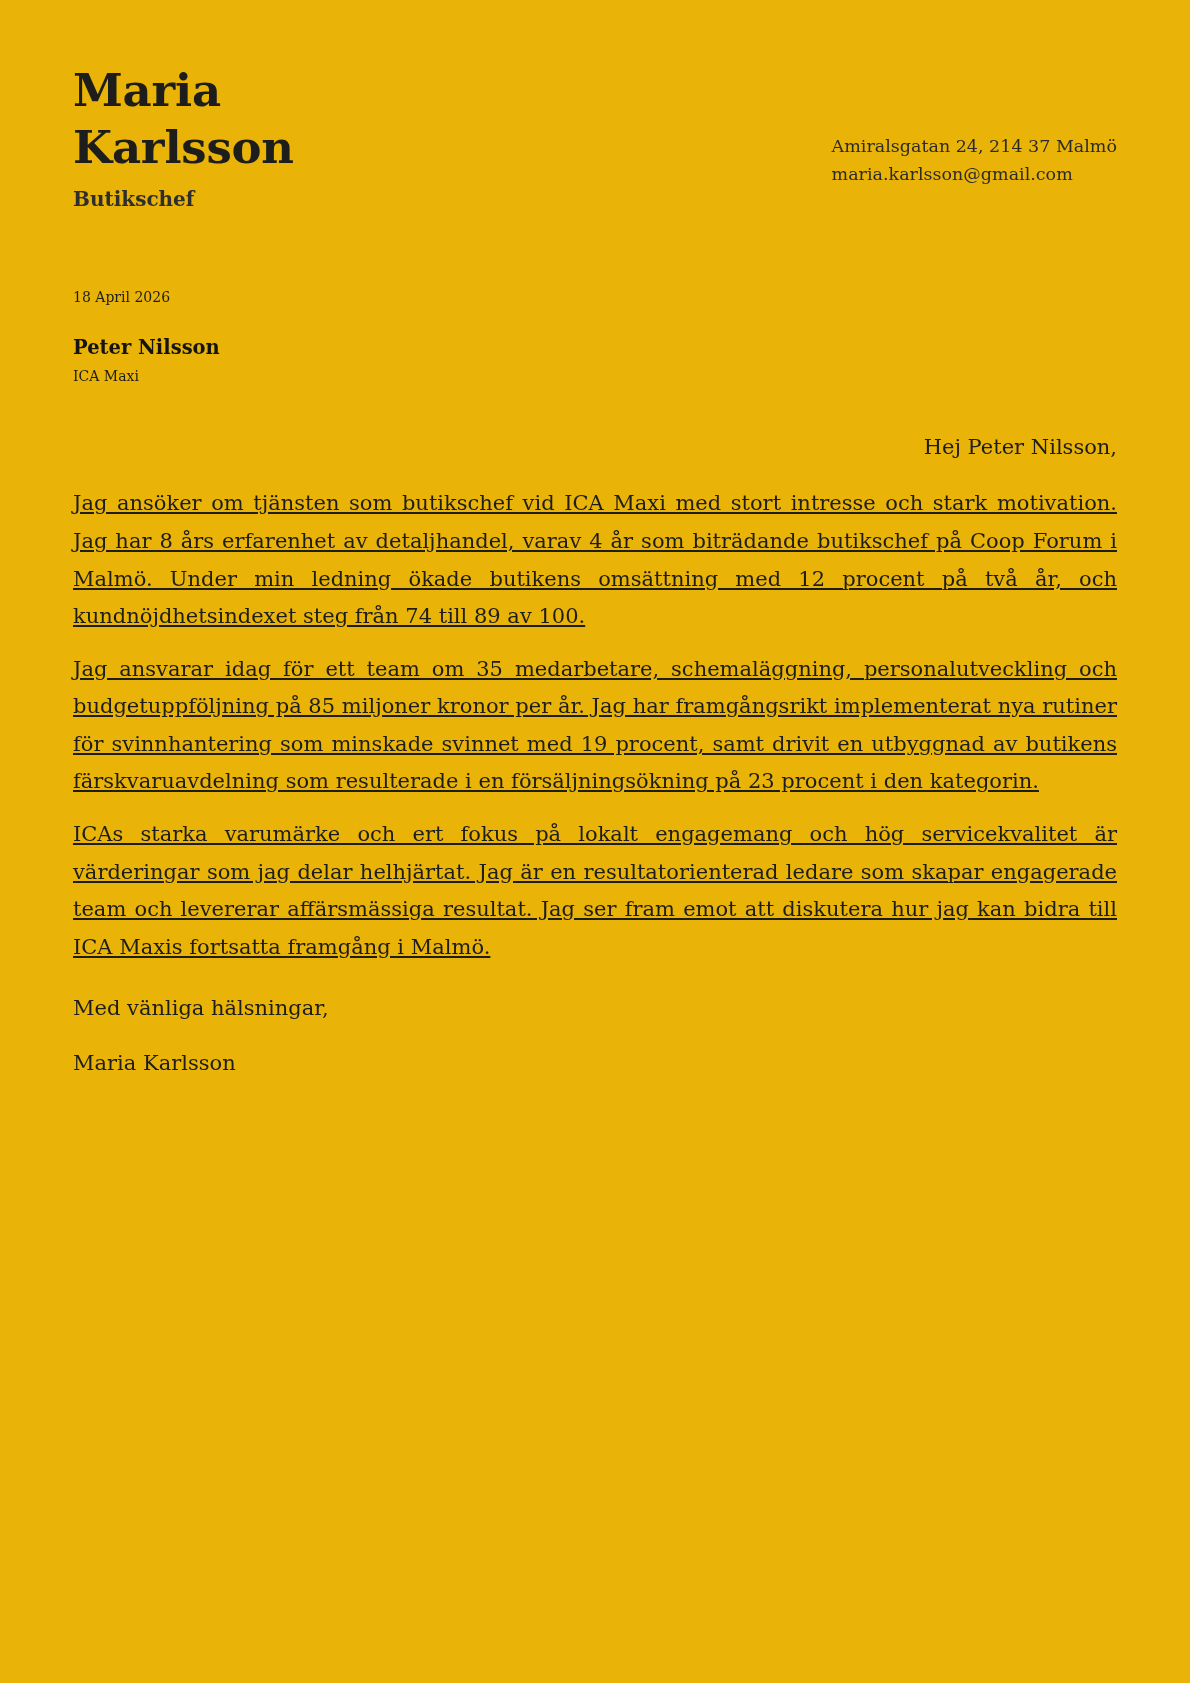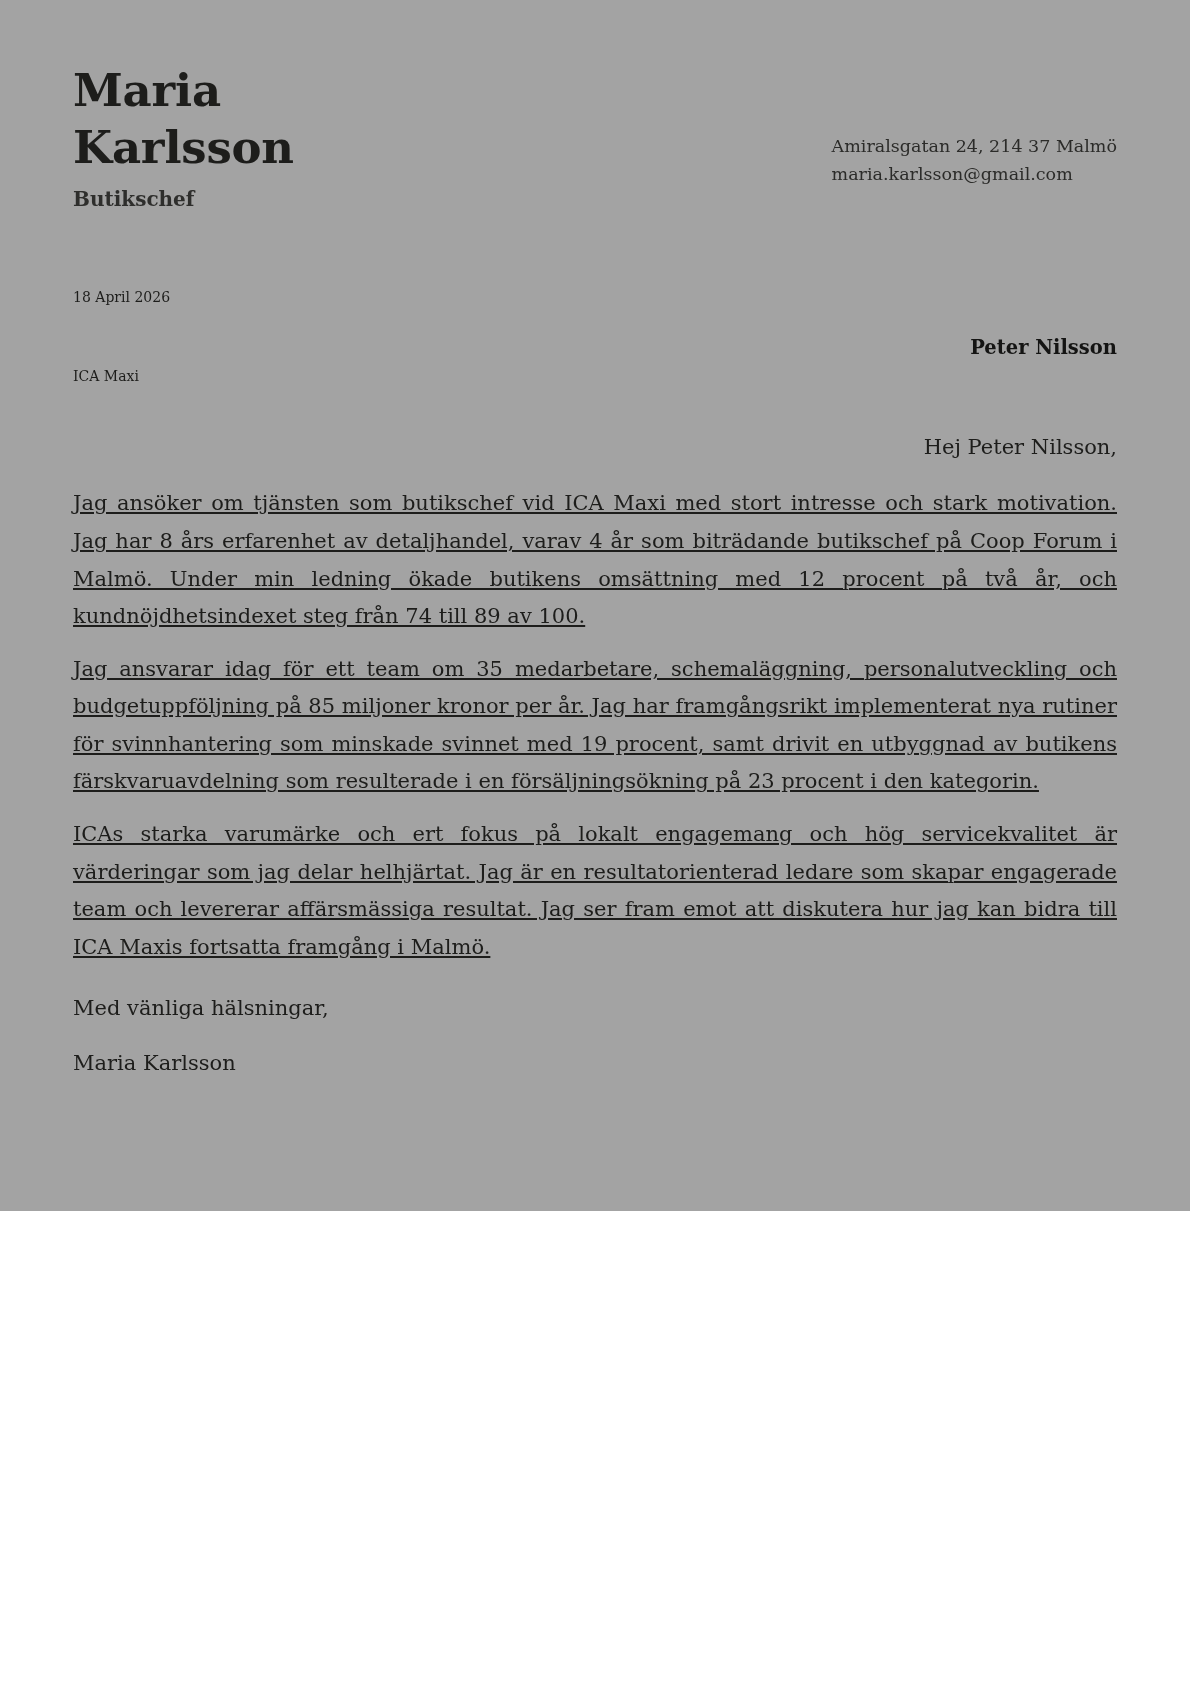--- a/index.html
+++ b/index.html
@@ -10,22 +10,22 @@
   body {
     width: 1190px;
     height: 1683px;
     font-family: "DejaVu Serif", "Liberation Serif", serif;
     color: #1d1d1b;
     -webkit-font-smoothing: antialiased;
   }
   .page {
     position: relative;
     width: 1190px;
-    height: 1211px;
-    background: #a3a3a3;
+    height: 1683px;
+    background: #eab308;
     box-sizing: border-box;
     padding: 0 73px;
   }
 
   
   .header {
     display: flex;
     justify-content: space-between;
     align-items: flex-start;
     padding-top: 62px;
@@ -74,21 +74,20 @@
   }
   .recipient {
     margin-top: 26px;
   }
   .recipient-name {
     font-size: 19.5px;
     font-weight: 700;
     line-height: 1.45;
     color: #141413;
     margin: 0;
-    text-align: right;
   }
   .recipient-company {
     font-size: 14px;
     line-height: 1.45;
     color: #1d1d1b;
     margin: 3px 0 0 0;
     font-weight: 400;
   }
 
   

